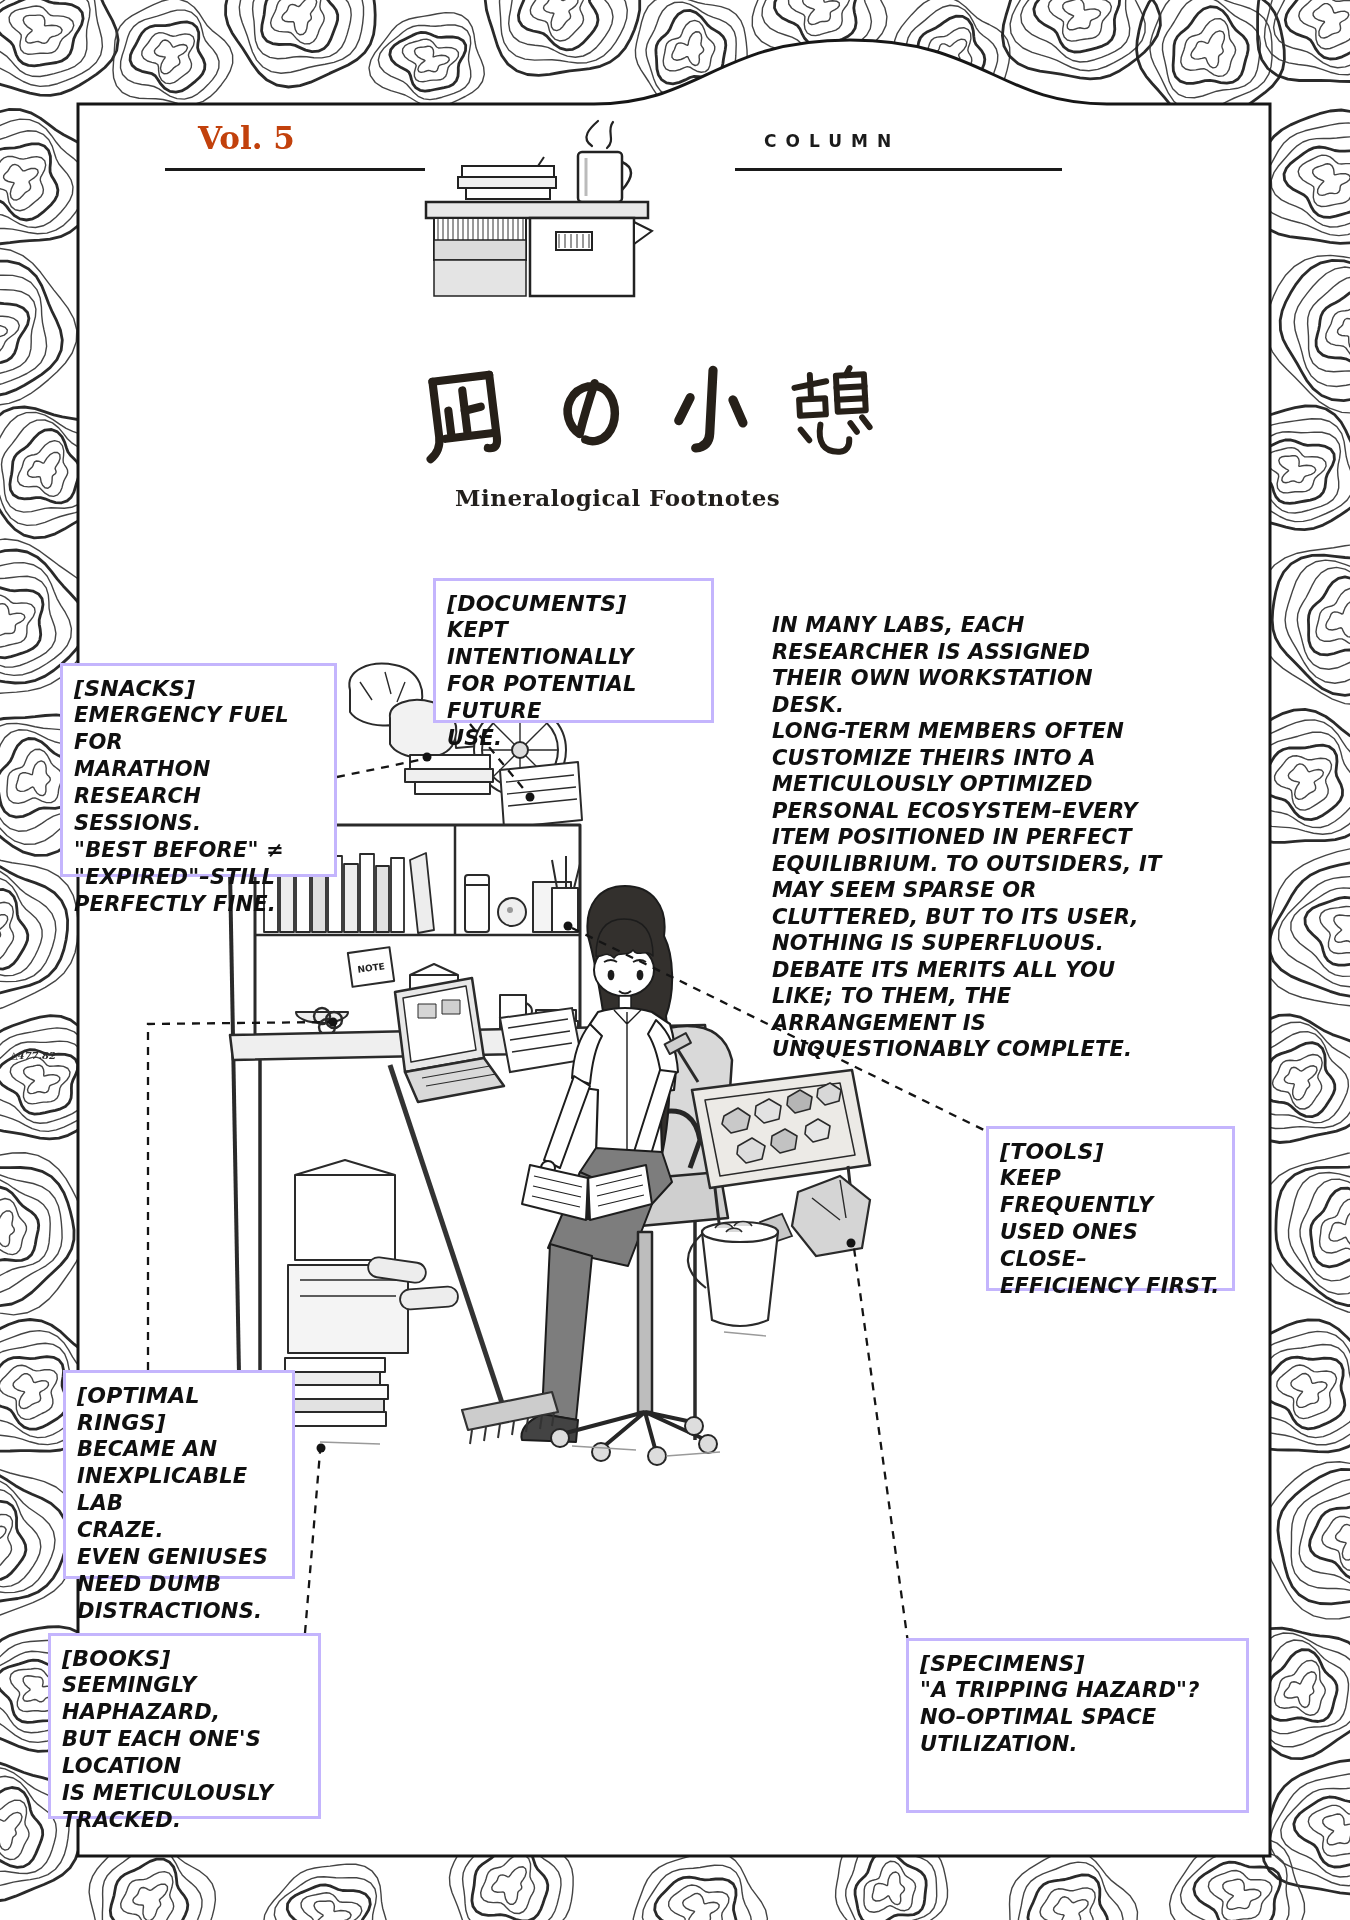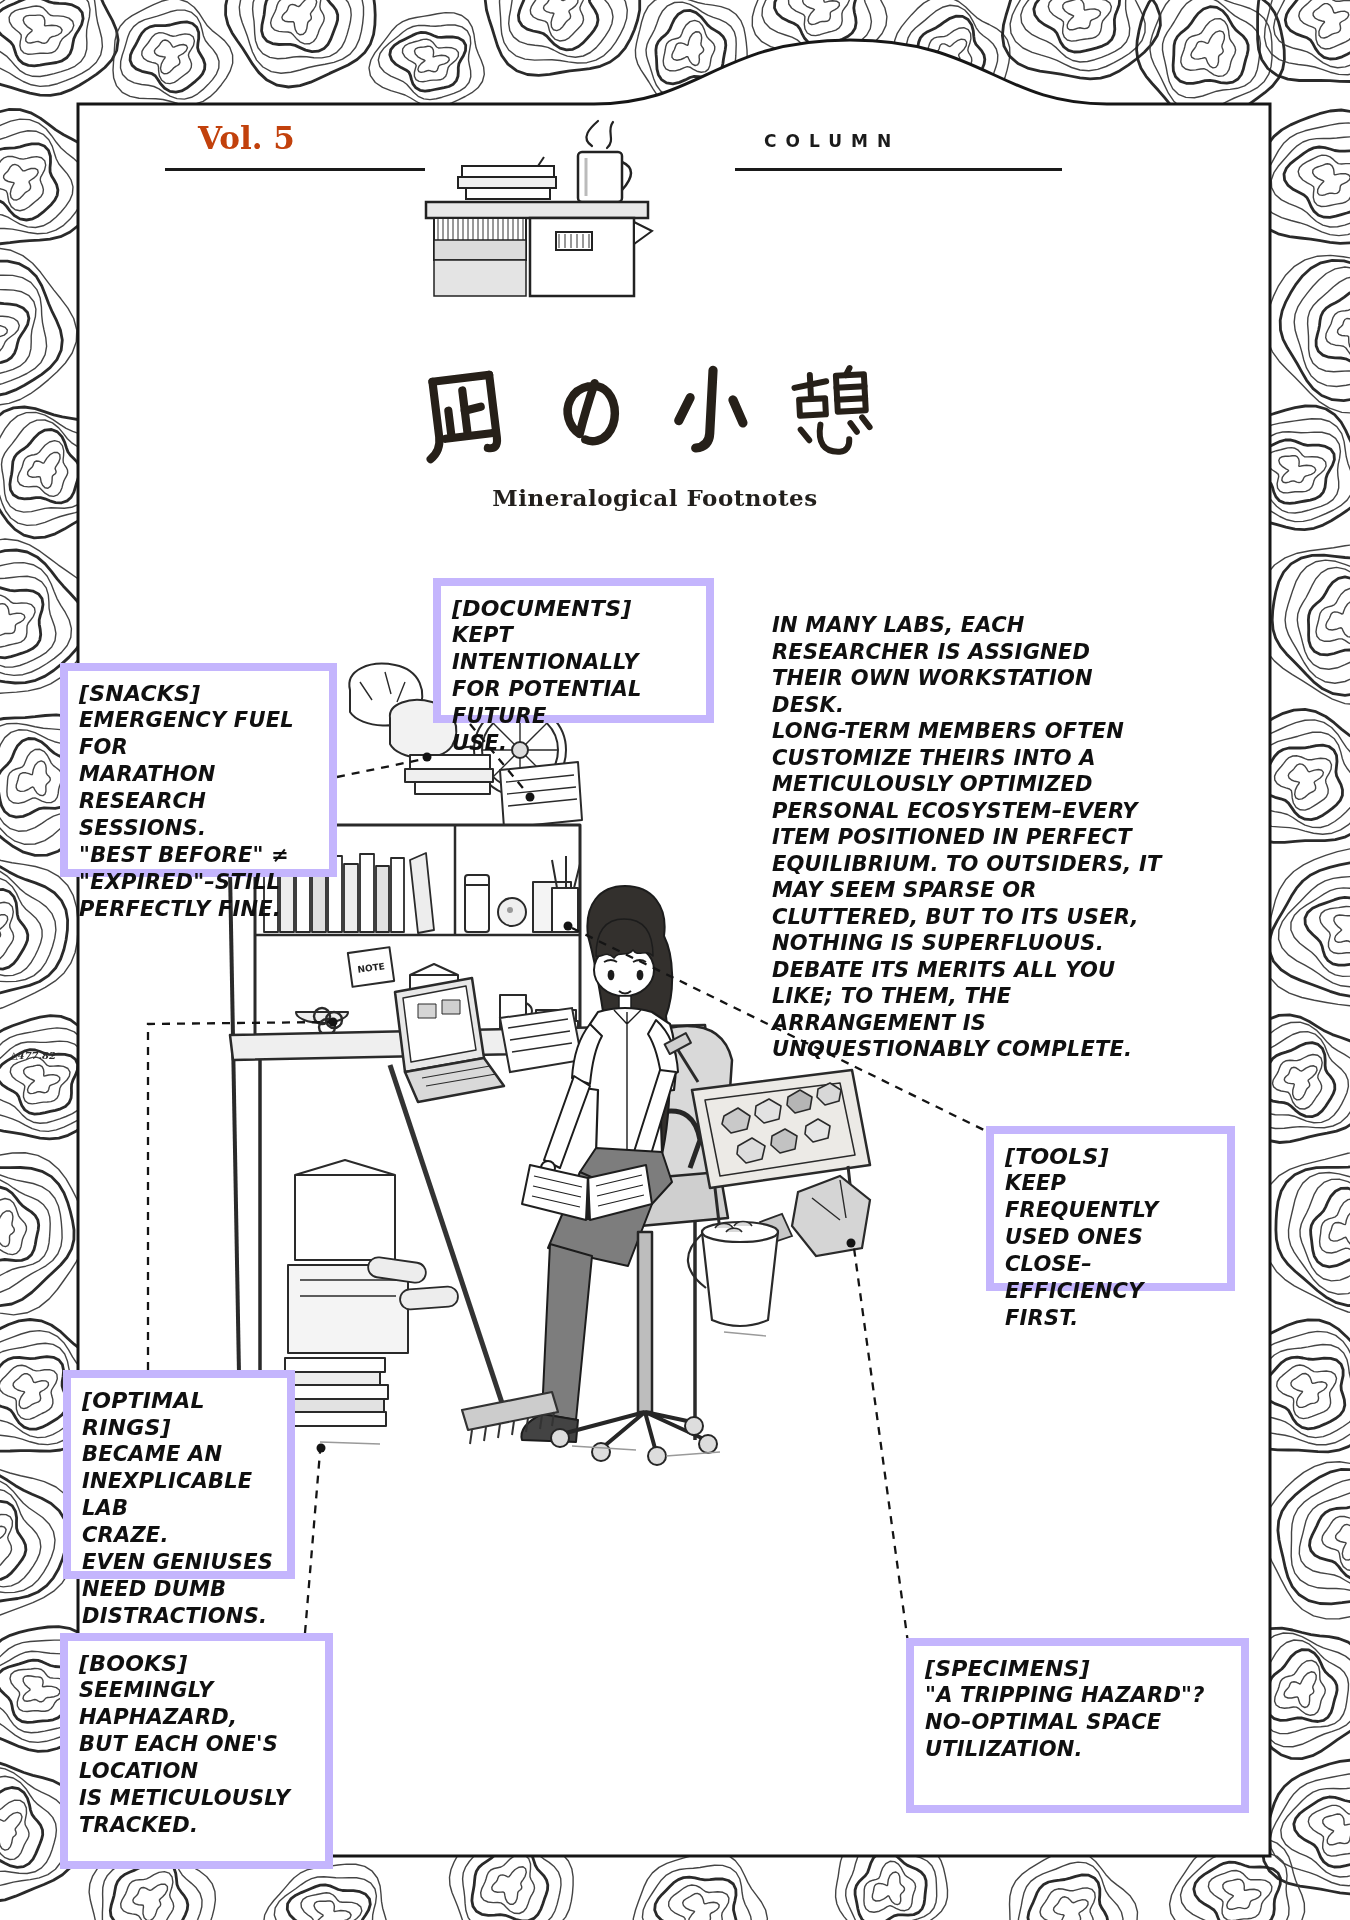--- a/index.html
+++ b/index.html
@@ -3,22 +3,22 @@
 <meta charset="utf-8">
 <style>
   html,body{margin:0;padding:0;background:#ffffff;}
   body{width:1350px;height:1920px;overflow:hidden;font-family:"DejaVu Sans",sans-serif;}
   #stage{position:relative;width:1350px;height:1920px;}
   .abs{position:absolute;}
   svg{display:block;}
   .rule{position:absolute;height:3px;background:#1a1a1a;}
   .volume{position:absolute;font:700 31px "DejaVu Serif",serif;color:#c2410c;}
   .column-label{position:absolute;font:700 17px "DejaVu Sans",sans-serif;letter-spacing:9px;color:#1b1b1b;}
-  .subtitle{position:absolute;font:700 23px "DejaVu Serif",serif;color:#221f1c;text-align:center;letter-spacing:0.5px;}
-  .callout{position:absolute;background:#ffffff;border:8px solid #c4b5fd;padding:9px 11px;box-sizing:border-box;
+  .subtitle{position:absolute;font:700 23px "DejaVu Serif",serif;color:#221f1c;letter-spacing:0.5px;}
+  .callout{position:absolute;background:#ffffff;border:3px solid #c4b5fd;padding:9px 11px;box-sizing:border-box;
            font:italic 700 21px/27px "DejaVu Sans",sans-serif;color:#101010;letter-spacing:0.2px;}
   .callout .lbl{display:block;font-size:22px;}
   .callout .body{display:block;white-space:pre-line;}
   .paragraph{position:absolute;font:italic 700 21px/26.5px "DejaVu Sans",sans-serif;color:#101010;
              white-space:pre-line;letter-spacing:0.2px;margin-top:36px;}
   .spot-elev{position:absolute;font:italic 700 10px "DejaVu Serif",serif;color:#2a2a2a;}
 </style>
 </head>
 <body>
 
@@ -619,21 +619,21 @@
   <div class="callout" style="left:63px;top:1370px;width:232px;height:209px">
     <span class="lbl">[OPTIMAL RINGS]</span>
     <span class="body">BECAME AN
 INEXPLICABLE LAB
 CRAZE.
 EVEN GENIUSES
 NEED DUMB
 DISTRACTIONS.</span>
   </div>
 
-  <div class="callout" style="left:60px;top:1633px;width:273px;height:236px">
+  <div class="callout" style="left:48px;top:1633px;width:273px;height:186px">
     <span class="lbl">[BOOKS]</span>
     <span class="body">SEEMINGLY HAPHAZARD,
 BUT EACH ONE'S
 LOCATION
 IS METICULOUSLY
 TRACKED.</span>
   </div>
 
   <div class="callout" style="left:906px;top:1638px;width:343px;height:175px">
     <span class="lbl">[SPECIMENS]</span>

